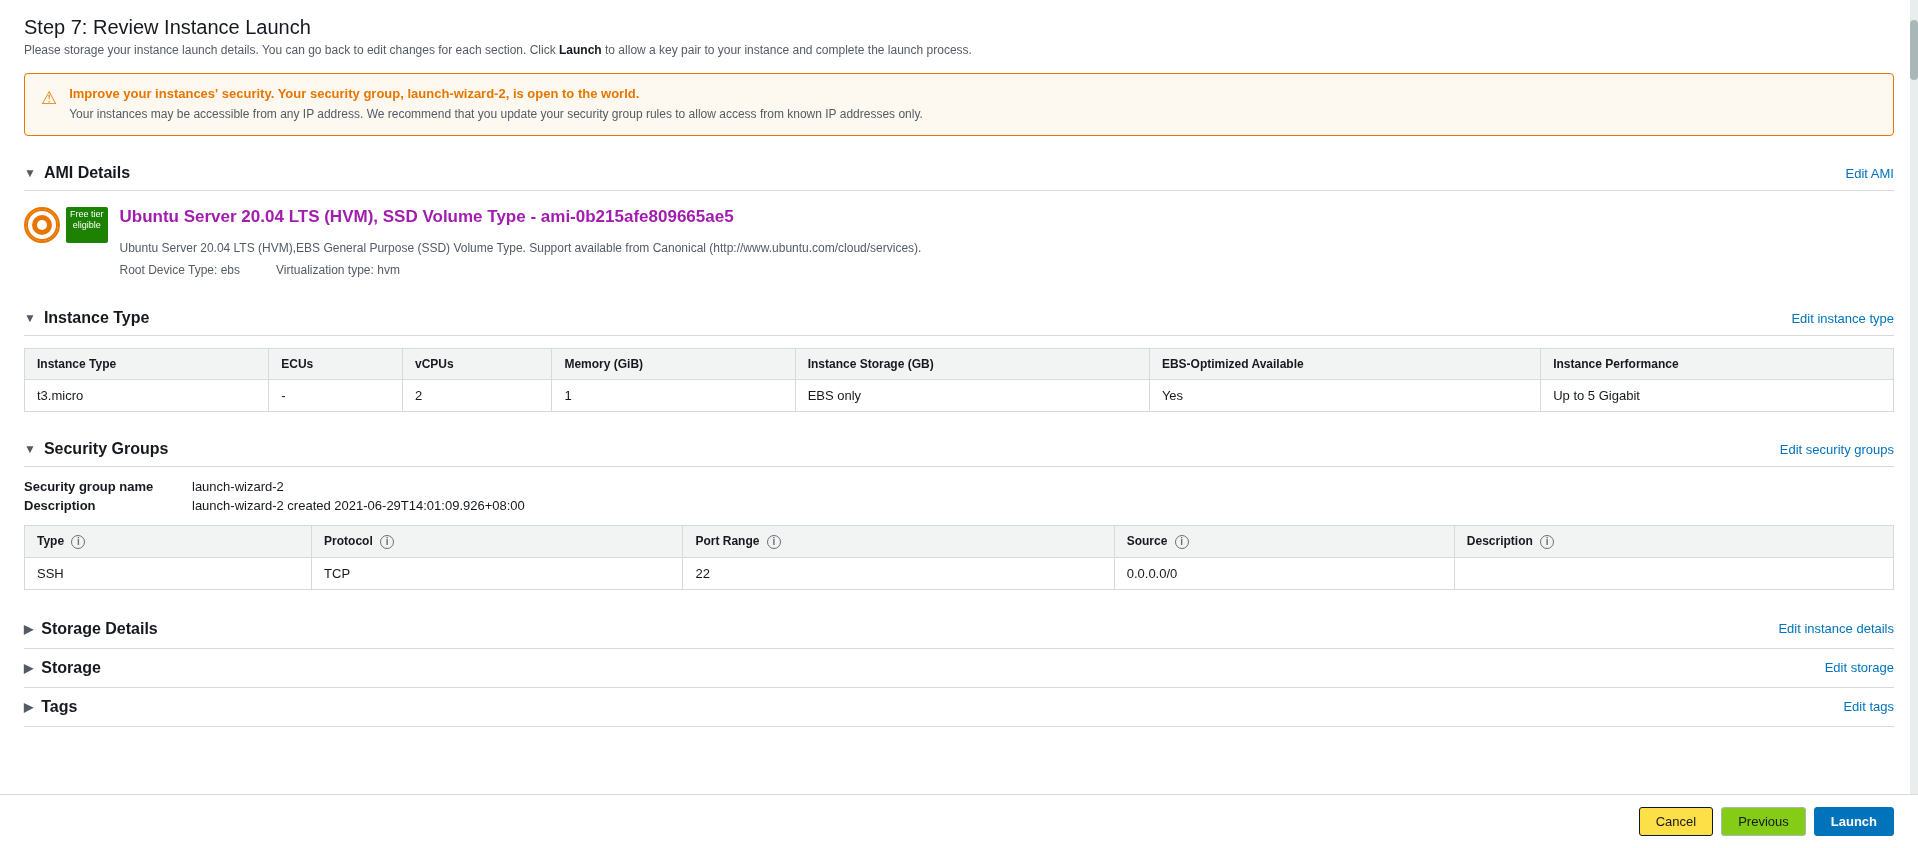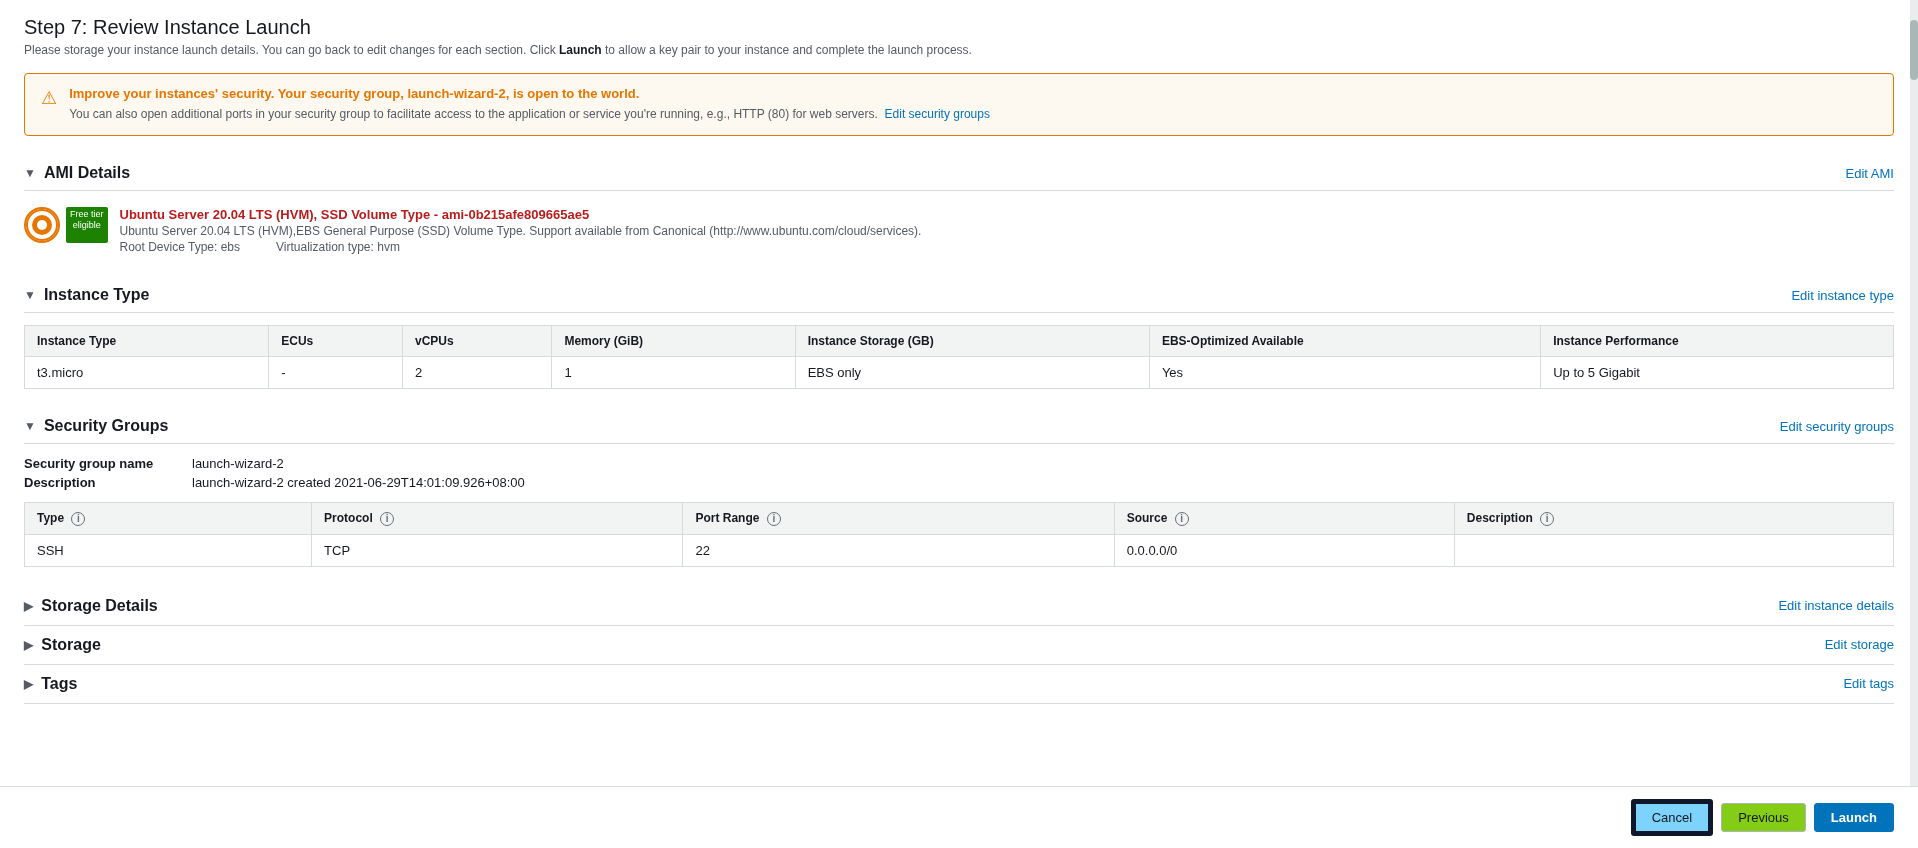--- a/index.html
+++ b/index.html
@@ -142,36 +142,36 @@
       color: #fff;
       font-size: 9px;
       padding: 2px 4px;
       border-radius: 2px;
       line-height: 1.2;
       text-align: center;
       flex-shrink: 0;
     }
 
     .ami-info h3 {
-      font-size: 13px;
-      font-weight: 700;
-      color: #b91c1c;
-      margin-bottom: 0;
+      font-size: 17px;
+      font-weight: 700;
+      color: #a21caf;
+      margin-bottom: 12px;
     }
 
     .ami-info p {
       font-size: 12px;
       color: #545b64;
       line-height: 1.5;
     }
 
     .ami-meta {
       font-size: 12px;
       color: #545b64;
-      margin-top: 0;
+      margin-top: 6px;
     }
 
     .ami-meta span {
       margin-right: 16px;
     }
 
     
     .data-table {
       width: 100%;
       border-collapse: collapse;
@@ -264,22 +264,22 @@
 
     .btn {
       padding: 6px 16px;
       border-radius: 3px;
       font-size: 13px;
       cursor: pointer;
       font-weight: 400;
     }
 
     .btn-cancel {
-      background: #7dd3fc;
-      border: 5px solid #0f172a;
+      background: #fde047;
+      border: 1px solid #0f172a;
       color: #16191f;
     }
 
     .btn-secondary {
       background: #84cc16;
       border: 1px solid #aab7b8;
       color: #16191f;
     }
 
     .btn-primary {
@@ -331,22 +331,21 @@
     <span>Please storage your instance launch details. You can go back to edit changes for each section. Click</span>
     <strong>Launch</strong>
     <span>to allow a key pair to your instance and complete the launch process.</span>
   </p>
 
   <div class="warning-banner">
     <div class="warning-icon">⚠</div>
     <div class="warning-content">
       <div class="warning-title">Improve your instances' security. Your security group, launch-wizard-2, is open to the world.</div>
       <div class="warning-text">
-        <span>You can also open additional ports in your security group to facilitate access to the application or service you're running, e.g., HTTP (80) for web servers.</span>
-        &nbsp;<a href="#" class="warning-link">Edit security groups</a>
+        <span>Your instances may be accessible from any IP address. We recommend that you update your security group rules to allow access from known IP addresses only.</span>
       </div>
     </div>
   </div>
 
   <div class="section">
     <div class="section-header">
       <div class="section-title-row">
         <span class="section-toggle">▼</span>
         <span class="section-title">AMI Details</span>
       </div>

